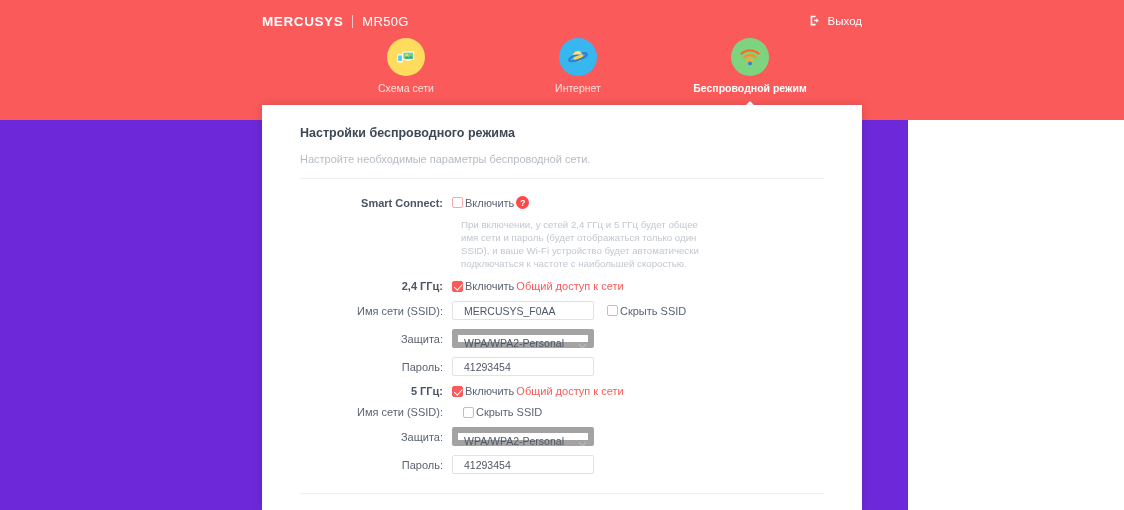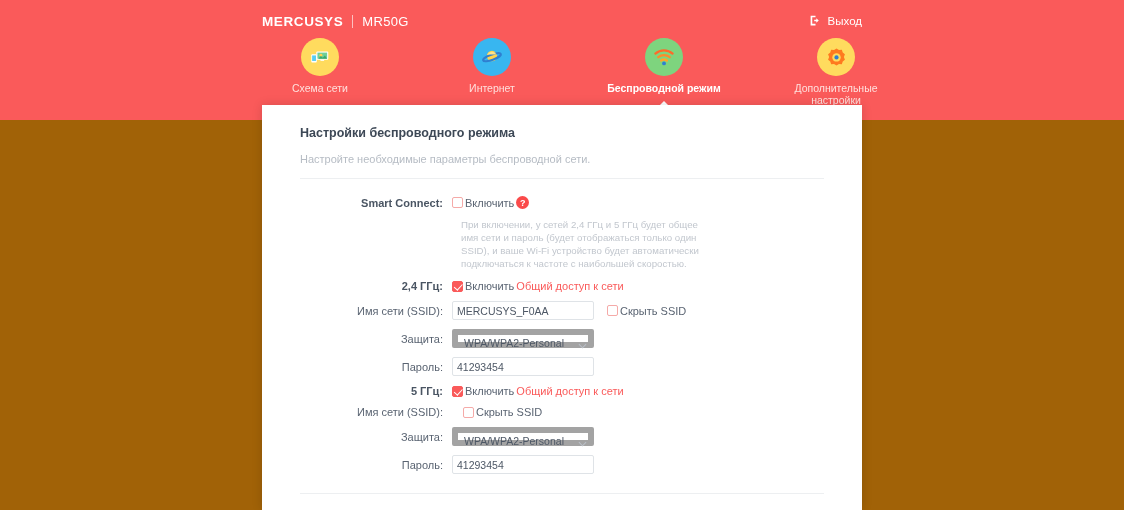--- a/index.html
+++ b/index.html
@@ -2,21 +2,21 @@
 <html><head>
 <meta charset="utf-8">
 <style>
   * { margin:0; padding:0; box-sizing:border-box; }
   html, body {
     width:1124px; height:510px;
     background:#ffffff;
     font-family:"Liberation Sans", sans-serif;
     overflow:hidden;
   }
-  .page { position:relative; width:1124px; height:510px; background:#a16207;text-decoration:underline; }
+  .page { position:relative; width:908px; height:510px; background:#6d28d9;text-decoration:underline; }
 
   
   .header {
     position:absolute; left:0; top:0; width:1124px; height:120px;
     background:#fa5a5a;
   }
   .brand {
     position:absolute; left:262px; top:14px;
     display:flex; align-items:center; gap:9px;
     color:#fff;
@@ -124,21 +124,21 @@
     width:255px;
     font-size:9.7px; line-height:13px; color:#c2c7ce;
   }
 
   .inp {
     width:142px; height:19px;
     border:1px solid #dfe3e7; border-radius:2px;
     background:#fff;
     font-family:"Liberation Sans", sans-serif;
     font-size:10.5px; color:#4d5765;
-    padding:0 4px;
+    padding:0 11px;
     outline:none;
   }
   .sel-wrap { position:relative; width:142px; }
   .sel {
     width:142px; height:19px;
     border:6px solid #a3a3a3; border-radius:2px; background:#fff;
     font-family:"Liberation Sans", sans-serif;
     font-size:10.5px; color:#4d5765;
     padding:0 6px; line-height:17px; cursor:pointer;
   }
@@ -220,30 +220,20 @@
             <path d="M3.4 8.6 a13 13 0 0 1 17.2 0" fill="none" stroke="#ff6a2a" stroke-width="2.3" stroke-linecap="round"></path>
             <path d="M6.3 12.2 a9 9 0 0 1 11.4 0" fill="none" stroke="#ff8a2a" stroke-width="2.3" stroke-linecap="round"></path>
             <path d="M9.1 15.5 a5 5 0 0 1 5.8 0" fill="none" stroke="#ffa52a" stroke-width="2.3" stroke-linecap="round"></path>
             <circle cx="12" cy="18.4" r="1.9" fill="#2f7fd0"></circle>
           </svg>
         </div>
         <div class="nav-label">Беспроводной режим</div>
         <div class="nav-pointer"></div>
       </div>
 
-      <div class="nav-item">
-        <div class="nav-icon" style="background:#ffdb5e;">
-          <svg width="23" height="23" viewBox="0 0 24 24">
-            <path d="M12 2.6 l2.6 1.5 l3-0.2 l0.9 2.9 l2.3 1.9 l-1.1 2.8 l1.1 2.8 l-2.3 1.9 l-0.9 2.9 l-3-0.2 l-2.6 1.5 l-2.6-1.5 l-3 0.2 l-0.9-2.9 l-2.3-1.9 l1.1-2.8 l-1.1-2.8 l2.3-1.9 l0.9-2.9 l3 0.2 z" fill="#ff7a1f"></path>
-            <circle cx="12" cy="11.9" r="4.4" fill="#ffdb5e"></circle>
-            <circle cx="12" cy="11.9" r="2.2" fill="#2f7fd0"></circle>
-          </svg>
-        </div>
-        <div class="nav-label">Дополнительные настройки</div>
-      </div>
 
     </div>
   </div>
 
   <div class="card">
     <div class="card-inner">
 
       <div class="sec-title">Настройки беспроводного режима</div>
       <div class="sec-sub">Настройте необходимые параметры беспроводной сети.</div>
 

